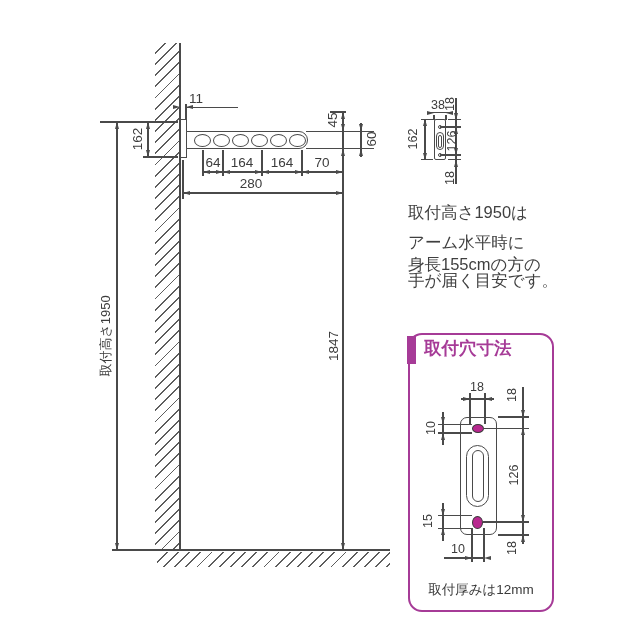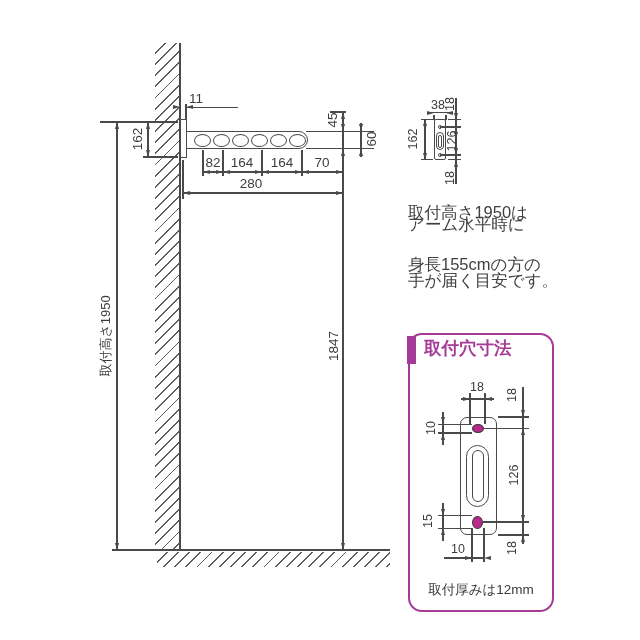--- a/index.html
+++ b/index.html
@@ -89,21 +89,21 @@
     <i class="ar a-d" style="left:340.5px;top:124px;"></i>
     <i class="ar a-d" style="left:358.5px;top:124px;"></i>
     <i class="ar a-u" style="left:358.5px;top:149px;"></i>
     <i class="ar a-u" style="left:340.5px;top:149px;"></i>
     <i class="ar a-d" style="left:340.5px;top:542.5px;"></i>
 
     <span class="dim" style="left:196px;top:99px;">11</span>
     <span class="dimv" style="left:138px;top:139px;">162</span>
     <span class="dimv" style="left:333px;top:120px;">45</span>
     <span class="dimv" style="left:372px;top:139px;">60</span>
-    <span class="dim" style="left:213px;top:163px;">82</span>
+    <span class="dim" style="left:213px;top:163px;">64</span>
     <span class="dim" style="left:242px;top:163px;">164</span>
     <span class="dim" style="left:282px;top:163px;">164</span>
     <span class="dim" style="left:322px;top:163px;">70</span>
     <span class="dim" style="left:251px;top:184px;">280</span>
     <span class="dimv" style="left:334px;top:346px;">1847</span>
     <span class="dimv height-label" style="left:105px;top:336px;">取付高さ1950</span>
   </div>
 
   <div>
     <span class="outline thin" style="left:434px;top:119px;width:12px;height:41px;border-radius:2px;"></span>
@@ -135,21 +135,21 @@
 
     <span class="dim sm" style="left:438px;top:105px;">38</span>
     <span class="dimv sm" style="left:450px;top:104px;">18</span>
     <span class="dimv sm" style="left:413px;top:139px;">162</span>
     <span class="dimv sm" style="left:452px;top:141px;">126</span>
     <span class="dimv sm" style="left:450px;top:178px;">18</span>
   </div>
 
   <div>
     <span class="note-line" style="top:204px;">取付高さ1950は</span>
-    <span class="note-line" style="top:216px;">アーム水平時に</span>
+    <span class="note-line" style="top:234px;">アーム水平時に</span>
     <span class="note-line" style="top:256px;">身長155cmの方の</span>
     <span class="note-line" style="top:272px;">手が届く目安です。</span>
   </div>
 
   <div>
     <span class="box-frame"></span>
     <i class="accent-bar"></i>
     <span class="box-title">取付穴寸法</span>
 
     <span class="outline" style="left:460px;top:417px;width:37px;height:118px;border-radius:7px;border-width:1.4px;"></span>

